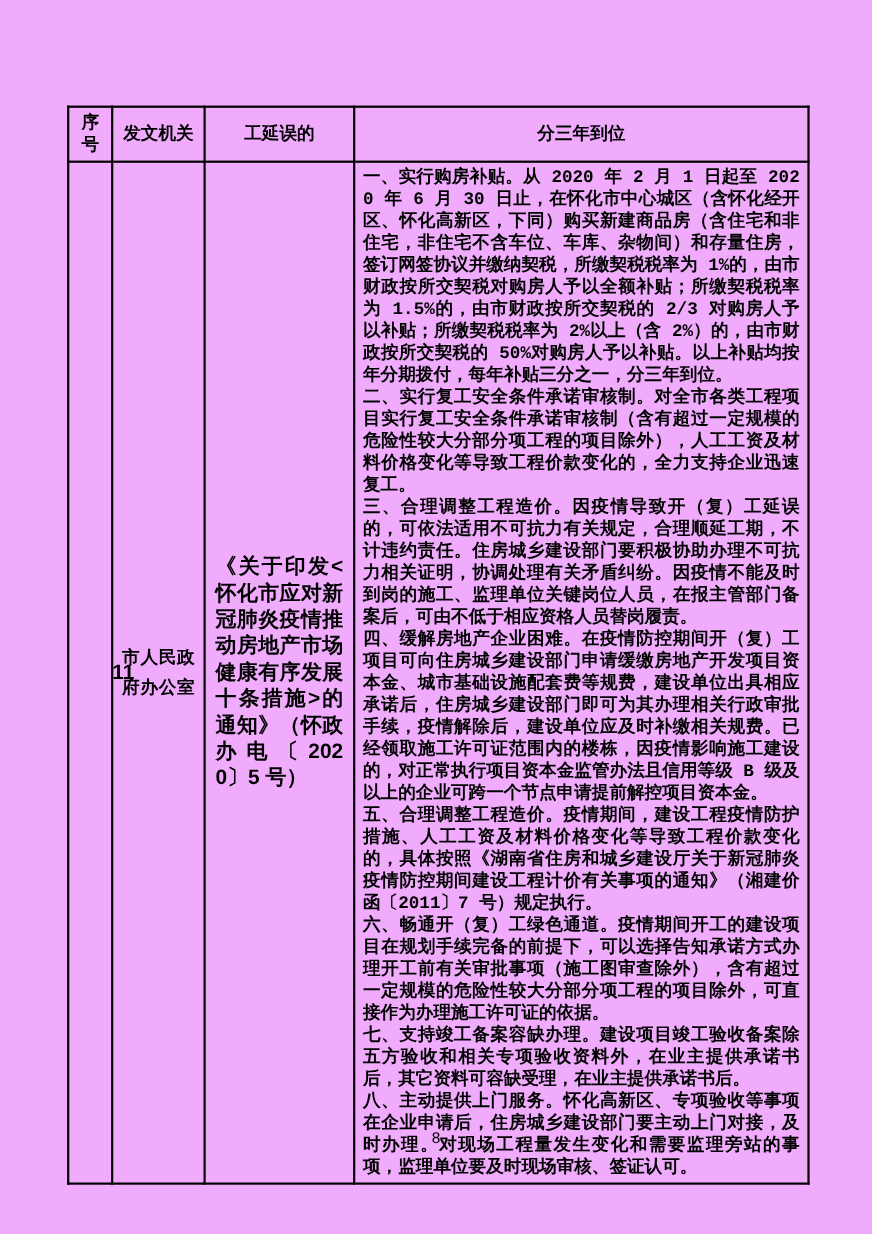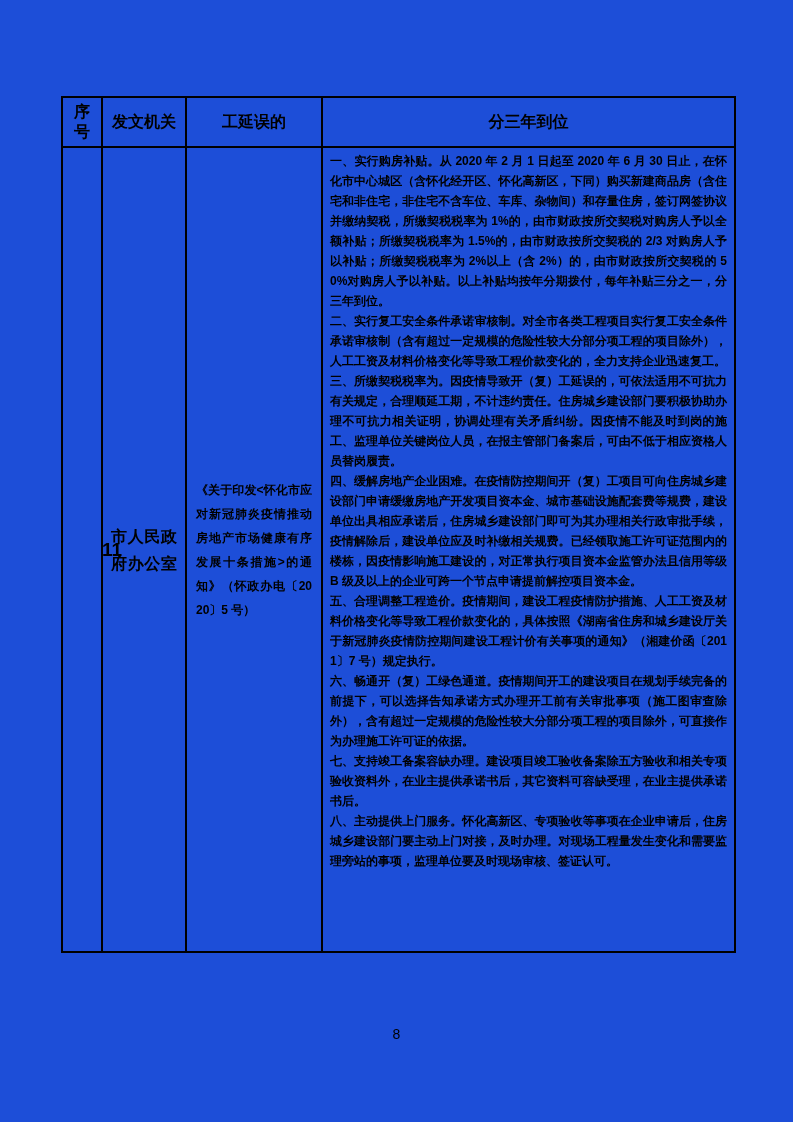--- a/index.html
+++ b/index.html
@@ -10,21 +10,21 @@
   body {
     width: 793px;
     height: 1122px;
     font-family: "Liberation Sans", "DejaVu Sans", sans-serif;
     color: #000000;
   }
   .sheet {
     position: relative;
     width: 793px;
     height: 1122px;
-    background: #1d4ed8;
+    background: #f0abfc;
     overflow: hidden;
   }
   table.doc-table {
     position: absolute;
     left: 61px;
     top: 96px;
     width: 673px;
     border-collapse: collapse;
     table-layout: fixed;
   }
@@ -59,37 +59,38 @@
     line-height: 27px;
     padding: 0 8px;
     text-align: justify;
     text-align-last: justify;
     text-justify: inter-character;
     word-break: break-all;
   }
   td.filename-cell {
     vertical-align: middle;
     font-weight: 700;
-    font-size: 12px;
+    font-size: 19px;
     line-height: 24px;
     padding: 0 9px;
     text-align: justify;
     text-justify: inter-character;
     word-break: break-all;
   }
   td.content-cell {
     vertical-align: top;
     font-weight: 700;
-    font-size: 12px;
+    font-size: 16px;
     line-height: 20px;
     padding: 3px 7px 4px 7px;
     text-align: justify;
     text-justify: inter-character;
     word-break: break-all;
     height: 805px;
+    font-family: Liberation Mono, monospace;
   }
   td.content-cell p {
     margin: 0;
   }
   .page-number {
     position: absolute;
     top: 1026px;
     left: 0;
     width: 100%;
     text-align: center;
@@ -119,21 +120,21 @@
       </tr>
     </thead>
     <tbody>
       <tr>
         <td class="seq-cell">11</td>
         <td class="agency-cell">市人民政府办公室</td>
         <td class="filename-cell">《关于印发&lt;怀化市应对新冠肺炎疫情推动房地产市场健康有序发展十条措施&gt;的通知》（怀政办电〔2020〕5 号）</td>
         <td class="content-cell">
           <p>一、实行购房补贴。从 2020 年 2 月 1 日起至 2020 年 6 月 30 日止，在怀化市中心城区（含怀化经开区、怀化高新区，下同）购买新建商品房（含住宅和非住宅，非住宅不含车位、车库、杂物间）和存量住房，签订网签协议并缴纳契税，所缴契税税率为 1%的，由市财政按所交契税对购房人予以全额补贴；所缴契税税率为 1.5%的，由市财政按所交契税的 2/3 对购房人予以补贴；所缴契税税率为 2%以上（含 2%）的，由市财政按所交契税的 50%对购房人予以补贴。以上补贴均按年分期拨付，每年补贴三分之一，分三年到位。</p>
           <p>二、实行复工安全条件承诺审核制。对全市各类工程项目实行复工安全条件承诺审核制（含有超过一定规模的危险性较大分部分项工程的项目除外），人工工资及材料价格变化等导致工程价款变化的，全力支持企业迅速复工。</p>
-          <p>三、所缴契税税率为。因疫情导致开（复）工延误的，可依法适用不可抗力有关规定，合理顺延工期，不计违约责任。住房城乡建设部门要积极协助办理不可抗力相关证明，协调处理有关矛盾纠纷。因疫情不能及时到岗的施工、监理单位关键岗位人员，在报主管部门备案后，可由不低于相应资格人员替岗履责。</p>
+          <p>三、合理调整工程造价。因疫情导致开（复）工延误的，可依法适用不可抗力有关规定，合理顺延工期，不计违约责任。住房城乡建设部门要积极协助办理不可抗力相关证明，协调处理有关矛盾纠纷。因疫情不能及时到岗的施工、监理单位关键岗位人员，在报主管部门备案后，可由不低于相应资格人员替岗履责。</p>
           <p>四、缓解房地产企业困难。在疫情防控期间开（复）工项目可向住房城乡建设部门申请缓缴房地产开发项目资本金、城市基础设施配套费等规费，建设单位出具相应承诺后，住房城乡建设部门即可为其办理相关行政审批手续，疫情解除后，建设单位应及时补缴相关规费。已经领取施工许可证范围内的楼栋，因疫情影响施工建设的，对正常执行项目资本金监管办法且信用等级 B 级及以上的企业可跨一个节点申请提前解控项目资本金。</p>
           <p>五、合理调整工程造价。疫情期间，建设工程疫情防护措施、人工工资及材料价格变化等导致工程价款变化的，具体按照《湖南省住房和城乡建设厅关于新冠肺炎疫情防控期间建设工程计价有关事项的通知》（湘建价函〔2011〕7 号）规定执行。</p>
           <p>六、畅通开（复）工绿色通道。疫情期间开工的建设项目在规划手续完备的前提下，可以选择告知承诺方式办理开工前有关审批事项（施工图审查除外），含有超过一定规模的危险性较大分部分项工程的项目除外，可直接作为办理施工许可证的依据。</p>
           <p>七、支持竣工备案容缺办理。建设项目竣工验收备案除五方验收和相关专项验收资料外，在业主提供承诺书后，其它资料可容缺受理，在业主提供承诺书后。</p>
           <p>八、主动提供上门服务。怀化高新区、专项验收等事项在企业申请后，住房城乡建设部门要主动上门对接，及时办理。对现场工程量发生变化和需要监理旁站的事项，监理单位要及时现场审核、签证认可。</p>
         </td>
       </tr>
     </tbody>
   </table>
 

